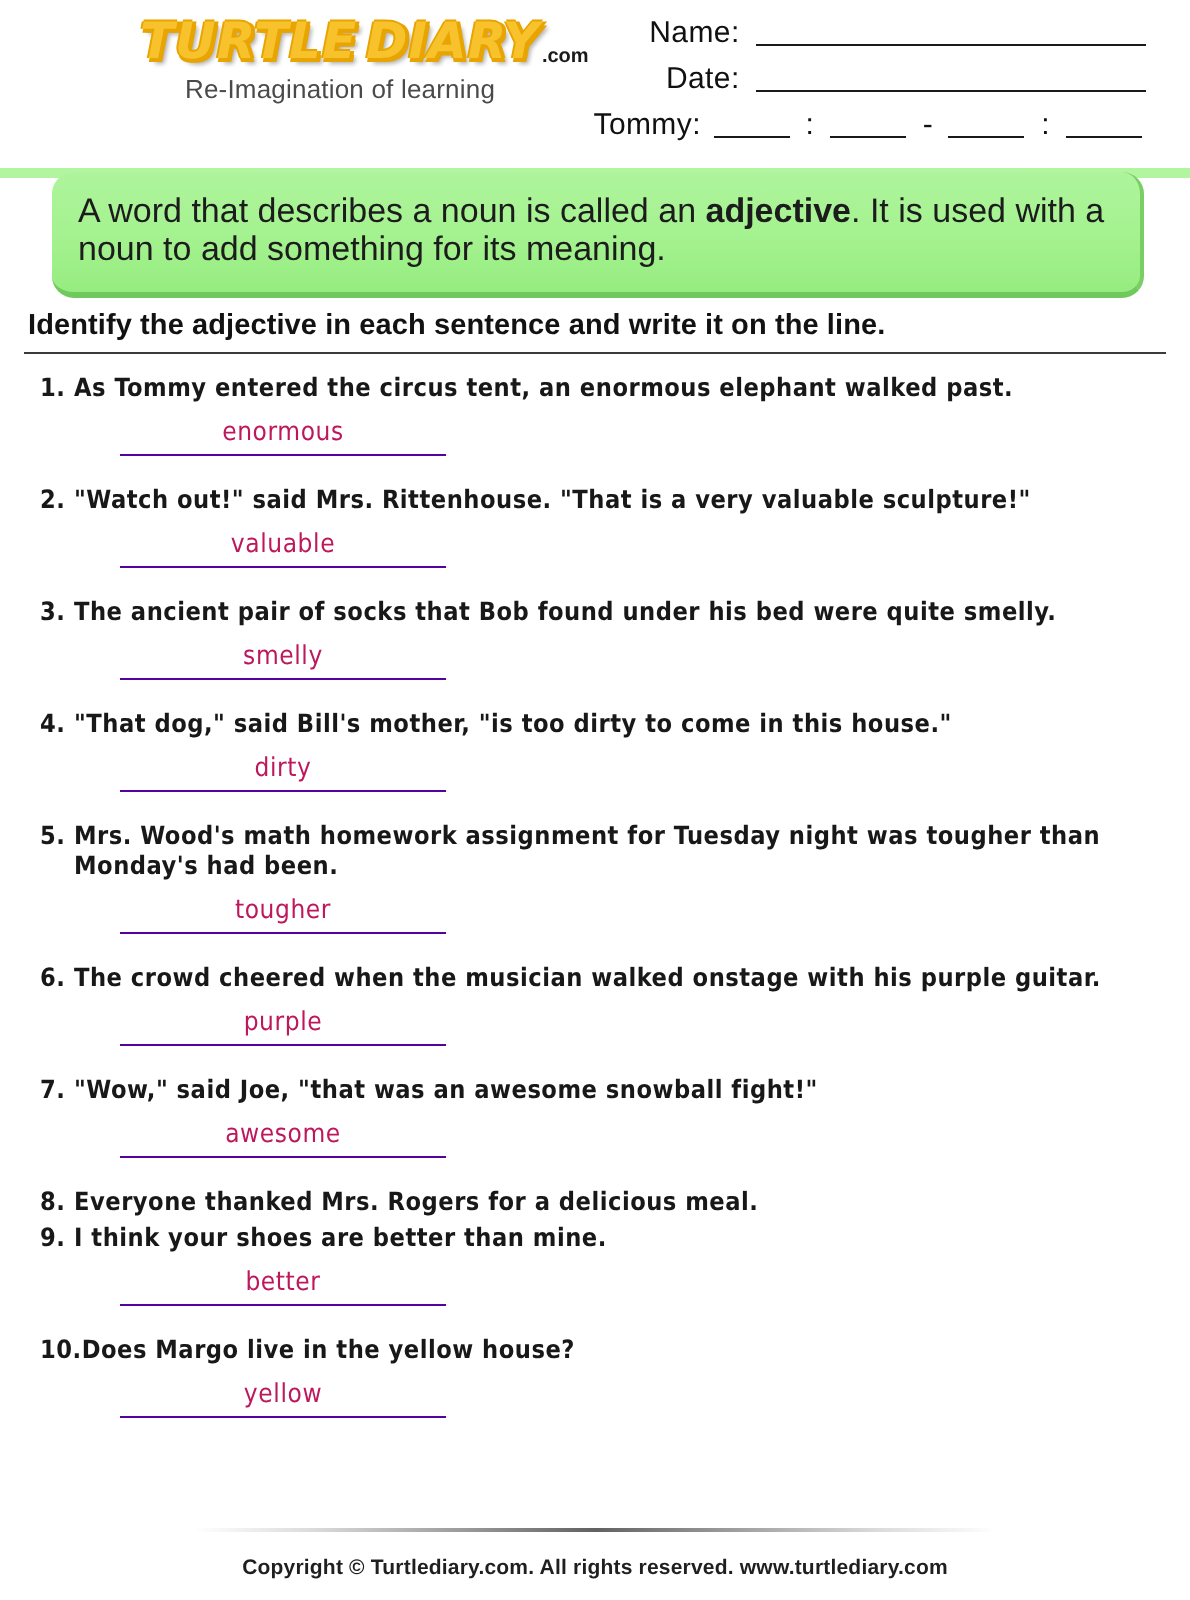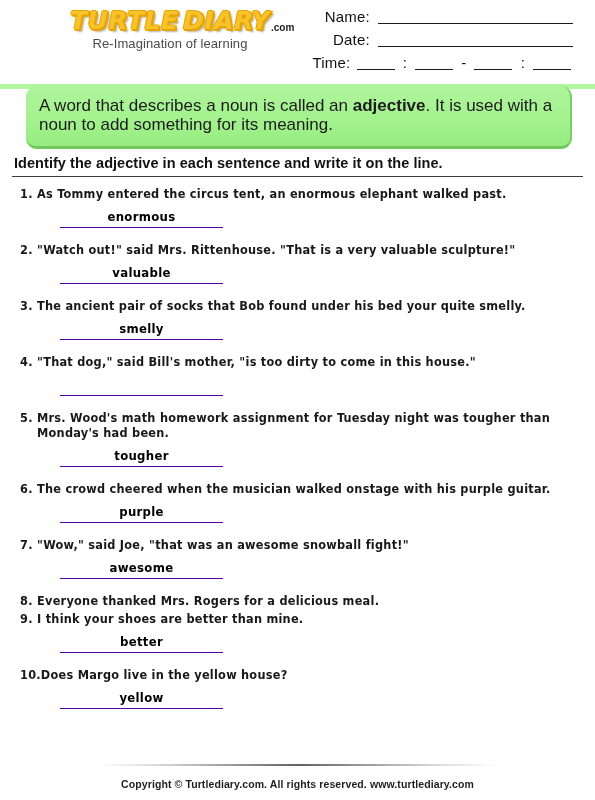--- a/index.html
+++ b/index.html
@@ -197,22 +197,22 @@
     border-bottom: 1.5px solid #5500A0;
   }
   .answer-word {
     position: absolute;
     left: 40px;
     top: 6px;
     width: 163px;
     text-align: center;
     font-family: "DejaVu Sans Condensed", "Liberation Sans Narrow", "Liberation Sans", sans-serif;
     font-size: 13px;
-    font-weight: bold;
-    color: #000000;
+    font-weight: normal;
+    color: #be185d;
     letter-spacing: 0.3px;
   }
 
   
   .footer-rule {
     position: absolute;
     left: 97px;
     bottom: 34px;
     width: 401px;
     height: 2px;
@@ -251,21 +251,21 @@
   <div class="name-block">
     <div class="nd-row">
       <span class="nd-label">Name:</span>
       <span class="blank-long"></span>
     </div>
     <div class="nd-row">
       <span class="nd-label">Date:</span>
       <span class="blank-long"></span>
     </div>
     <div class="nd-row">
-      <span class="nd-label">Time:</span>
+      <span class="nd-label">Tommy:</span>
       <span class="blank-short"></span>
       <span class="tsep">:</span>
       <span class="blank-short"></span>
       <span class="tsep">-</span>
       <span class="blank-short"></span>
       <span class="tsep">:</span>
       <span class="blank-short"></span>
     </div>
   </div>
 </div>
@@ -296,33 +296,34 @@
         <span class="q-text">"Watch out!" said Mrs. Rittenhouse. "That is a very valuable sculpture!"</span>
       </div>
       <div class="answer-row">
         <div class="answer-word">valuable</div>
         <div class="answer-line"></div>
       </div>
     </div>
     <div class="q-item">
       <div class="q-line">
         <span class="q-num">3.</span>
-        <span class="q-text">The ancient pair of socks that Bob found under his bed your quite smelly.</span>
+        <span class="q-text">The ancient pair of socks that Bob found under his bed were quite smelly.</span>
       </div>
       <div class="answer-row">
         <div class="answer-word">smelly</div>
         <div class="answer-line"></div>
       </div>
     </div>
     <div class="q-item">
       <div class="q-line">
         <span class="q-num">4.</span>
         <span class="q-text">"That dog," said Bill's mother, "is too dirty to come in this house."</span>
       </div>
       <div class="answer-row">
+        <div class="answer-word">dirty</div>
         <div class="answer-line"></div>
       </div>
     </div>
     <div class="q-item">
       <div class="q-line">
         <span class="q-num">5.</span>
         <span class="q-text">Mrs. Wood's math homework assignment for Tuesday night was tougher than Monday's had been.</span>
       </div>
       <div class="answer-row">
         <div class="answer-word">tougher</div>

